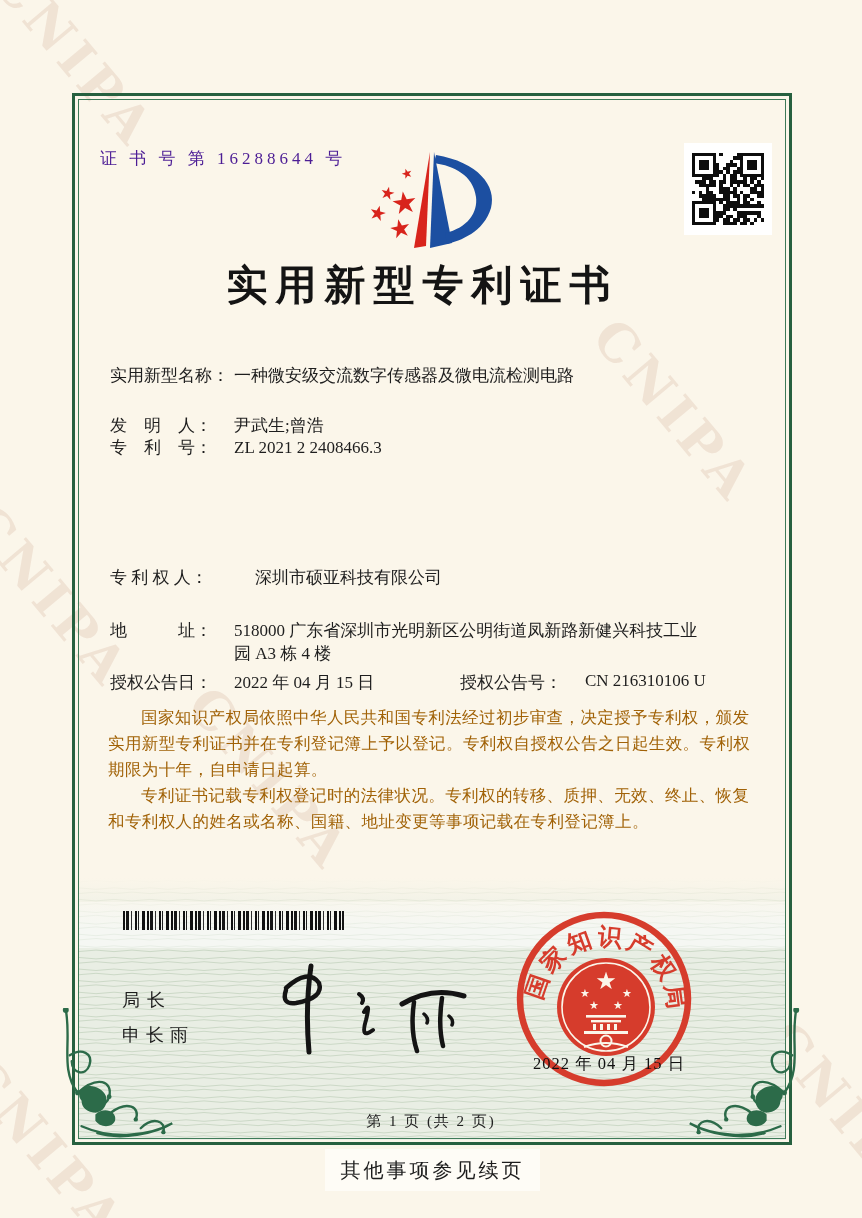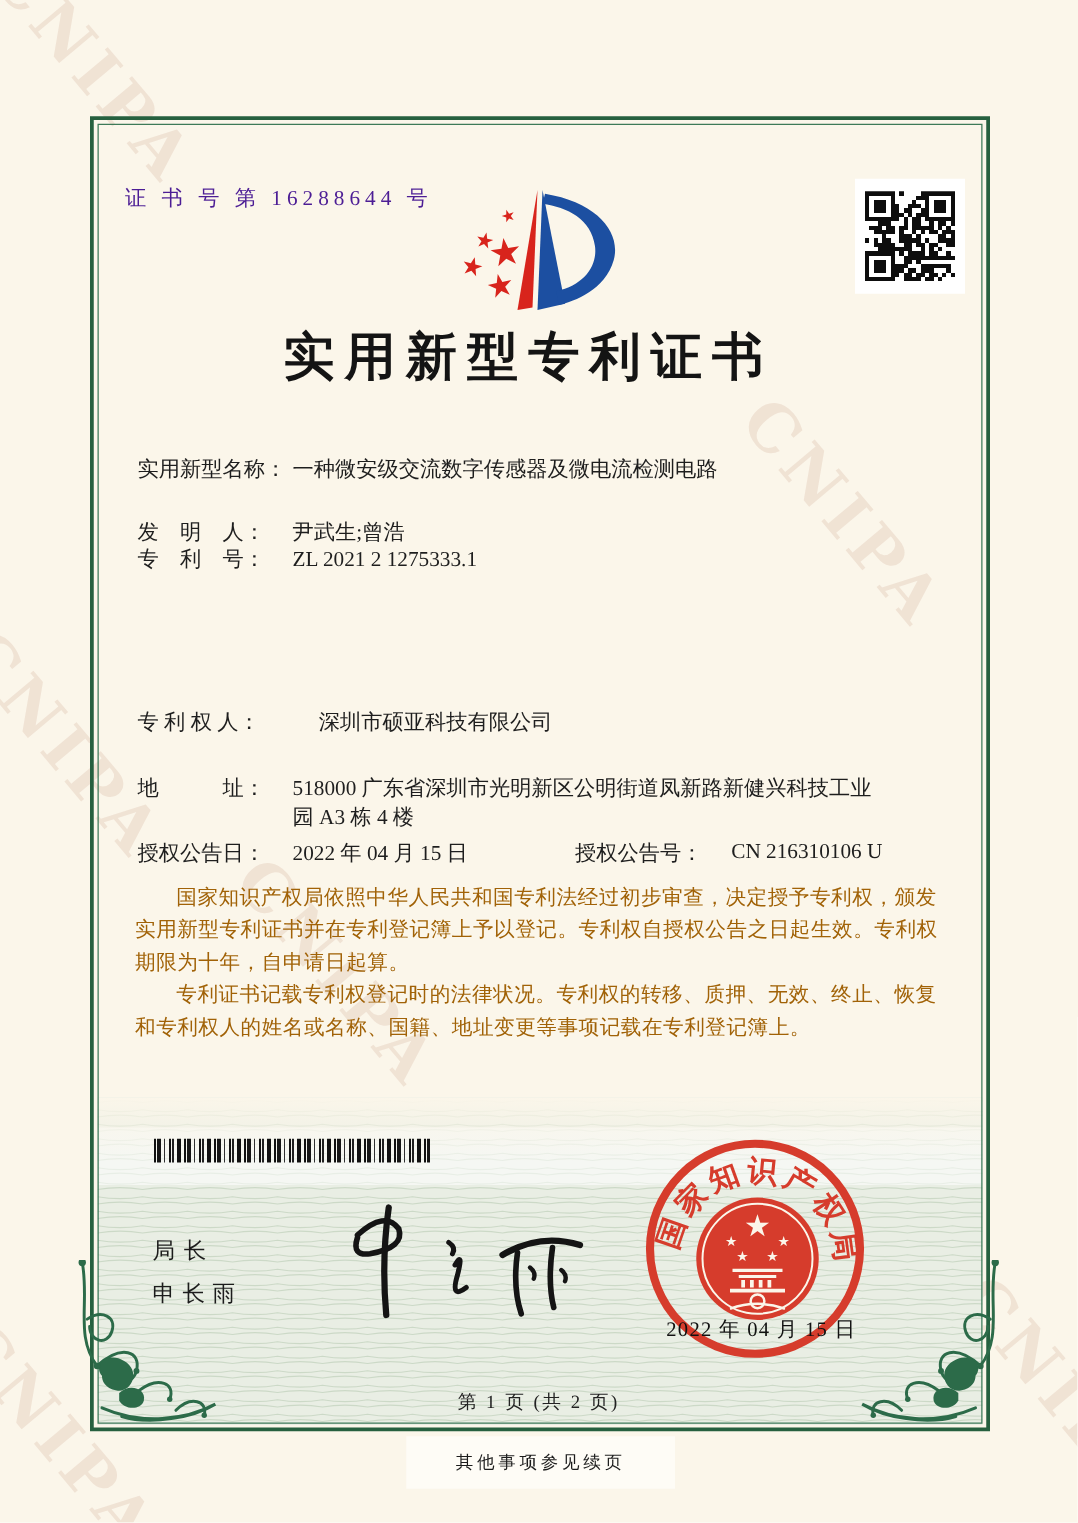--- a/index.html
+++ b/index.html
@@ -99,21 +99,21 @@
     letter-spacing:1px;color:#111;white-space:nowrap;
   }
   
   .page-info{
     position:absolute;left:0;right:0;top:1112px;text-align:center;
     font-size:15px;letter-spacing:2px;color:#222;
   }
   .footer-note{
     position:absolute;left:325px;top:1149px;width:215px;height:42px;
     background:#fefcf6;display:flex;align-items:center;justify-content:center;
-    font-size:14px;letter-spacing:3px;color:#1c1c1c;
+    font-size:20px;letter-spacing:3px;color:#1c1c1c;
   }
 </style>
 </head>
 <body>
 
 <div class="page">
 
   <span class="wm" style="left:-35px;top:25px">CNIPA</span>
   <span class="wm" style="left:565px;top:380px">CNIPA</span>
   <span class="wm" style="left:-60px;top:565px">CNIPA</span>
@@ -412,21 +412,21 @@
   <div class="field f2">
     <span class="lbl">发　明　人：</span>
     <span class="val">尹武生;曾浩</span>
   </div>
   <div class="field f1">
     <span class="lbl">实用新型名称：</span>
     <span class="val">一种微安级交流数字传感器及微电流检测电路</span>
   </div>
   <div class="field f3">
     <span class="lbl">专　利　号：</span>
-    <span class="val">ZL 2021 2 1275333.1</span>
+    <span class="val">ZL 2021 2 2408466.3</span>
   </div>
   <div class="field f5">
     <span class="lbl">专 利 权 人：</span>
     <span class="val">深圳市硕亚科技有限公司</span>
   </div>
   <div class="field f6">
     <span class="lbl">地　　　址：</span>
     <span class="val">518000 广东省深圳市光明新区公明街道凤新路新健兴科技工业园 A3 栋 4 楼</span>
   </div>
 

